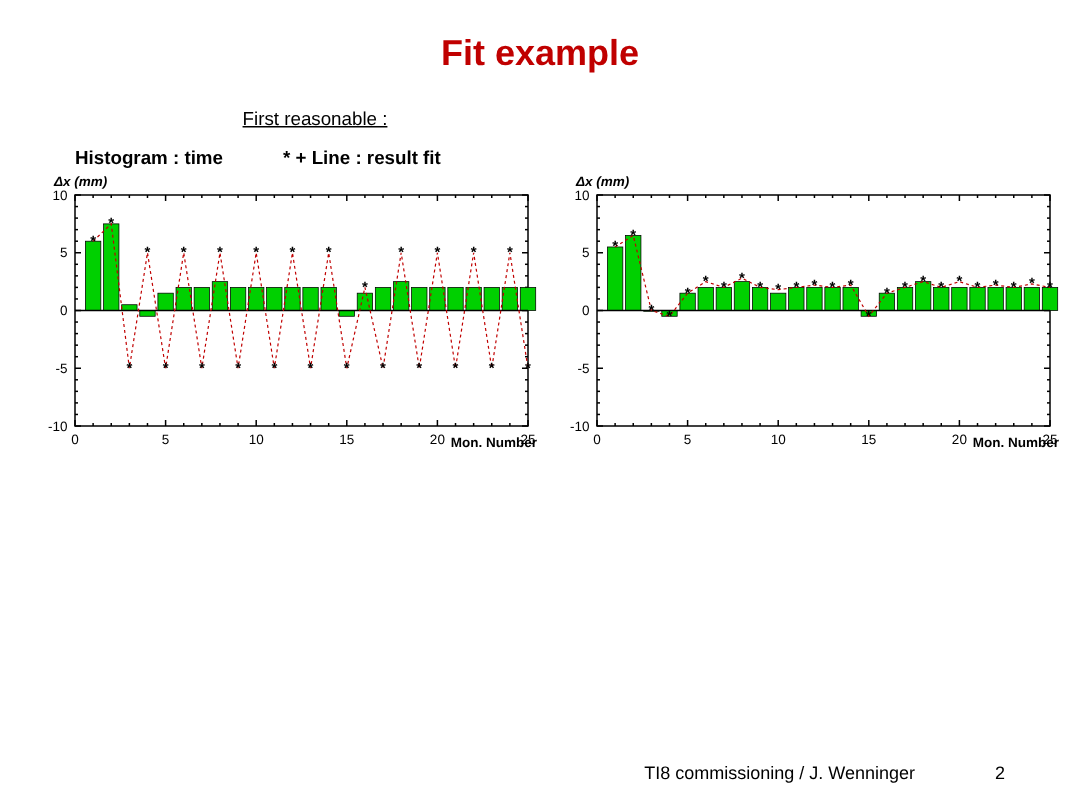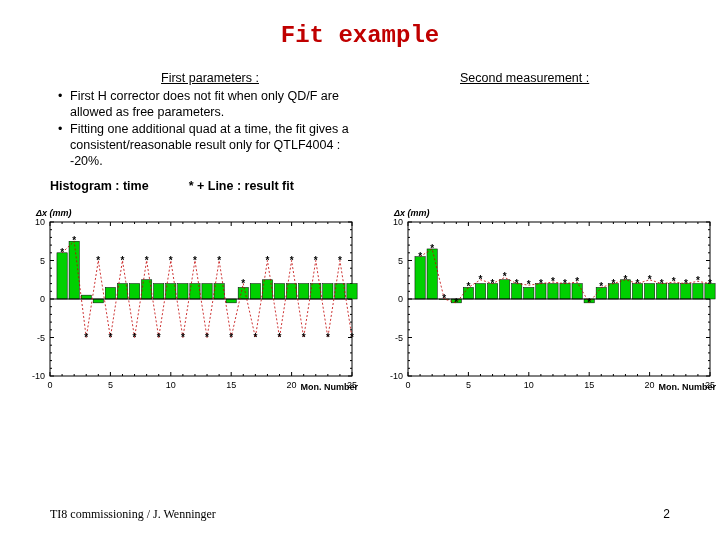--- a/index.html
+++ b/index.html
@@ -10,21 +10,20 @@
     font-family: Arial, Helvetica, sans-serif;
     position: relative;
     overflow: hidden;
   }
   .title {
     text-align: center;
     font-size: 24px;
     font-weight: bold;
     color: #c00000;
     padding-top: 22px;
-    font-family: Liberation Mono, monospace;
   }
   .columns {
     display: flex;
     margin-top: 22px;
     padding: 0 30px 0 50px;
     gap: 20px;
   }
   .col-left { flex: 0 0 320px; font-size: 12.5px; color:#000; }
   .col-right { flex: 1; font-size: 12.5px; color:#000; }
   .mtitle { text-decoration: underline; display:block; text-align:center; margin-bottom:4px; }
@@ -35,36 +34,35 @@
   .legend-row {
     display: flex;
     gap: 40px;
     padding-left: 50px;
     margin-top: 8px;
     font-size: 12.5px;
     font-weight: bold;
   }
   .charts {
     display: flex;
-    gap: 10px;
-    margin-top: 17px;
+    margin-top: 6px;
     padding: 0 10px 0 12px;
   }
   .chart-wrap { position: relative; }
   .footer {
     position: absolute;
     bottom: 18px;
     left: 0; right: 0;
     display: flex;
     font-size: 12px;
     color: #000;
     padding: 0 50px;
   }
   .footer .fleft { flex: 0 0 160px; }
-  .footer .fmid { flex: 1; text-align: left; font-family: Liberation Serif, serif; }
+  .footer .fmid { flex: 1; text-align: right; }
   .footer .fright { flex: 0 0 60px; text-align: right; }
   .axis-label-y {
     position: absolute;
     left: 24px; top: -2px;
     font-size: 9px; font-style: italic; font-weight: bold;
   }
   .axis-label-x {
     position: absolute;
     right: 2px; bottom: 8px;
     font-size: 9px; font-weight: bold;
@@ -72,28 +70,23 @@
   svg { display:block; }
   .tick-label { font-size: 9px; fill:#000; }
 </style>
 </head>
 <body>
 
 <div class="title">Fit example</div>
 
 <div class="columns">
   <div class="col-left">
-    <span class="mtitle">First parameters :</span>
-    <ul>
-      <li>First H corrector does not fit when only QD/F are allowed as free parameters.</li>
-      <li>Fitting one additional quad at a time, the fit gives a consistent/reasonable result only for QTLF4004 : -20%.</li>
-    </ul>
+    <span class="mtitle">First reasonable :</span>
   </div>
   <div class="col-right">
-    <span class="mtitle">Second measurement :</span>
     <ul>
     </ul>
   </div>
 </div>
 
 <div class="legend-row">
   <span>Histogram : time</span>
   <span>* + Line : result fit</span>
 </div>
 

